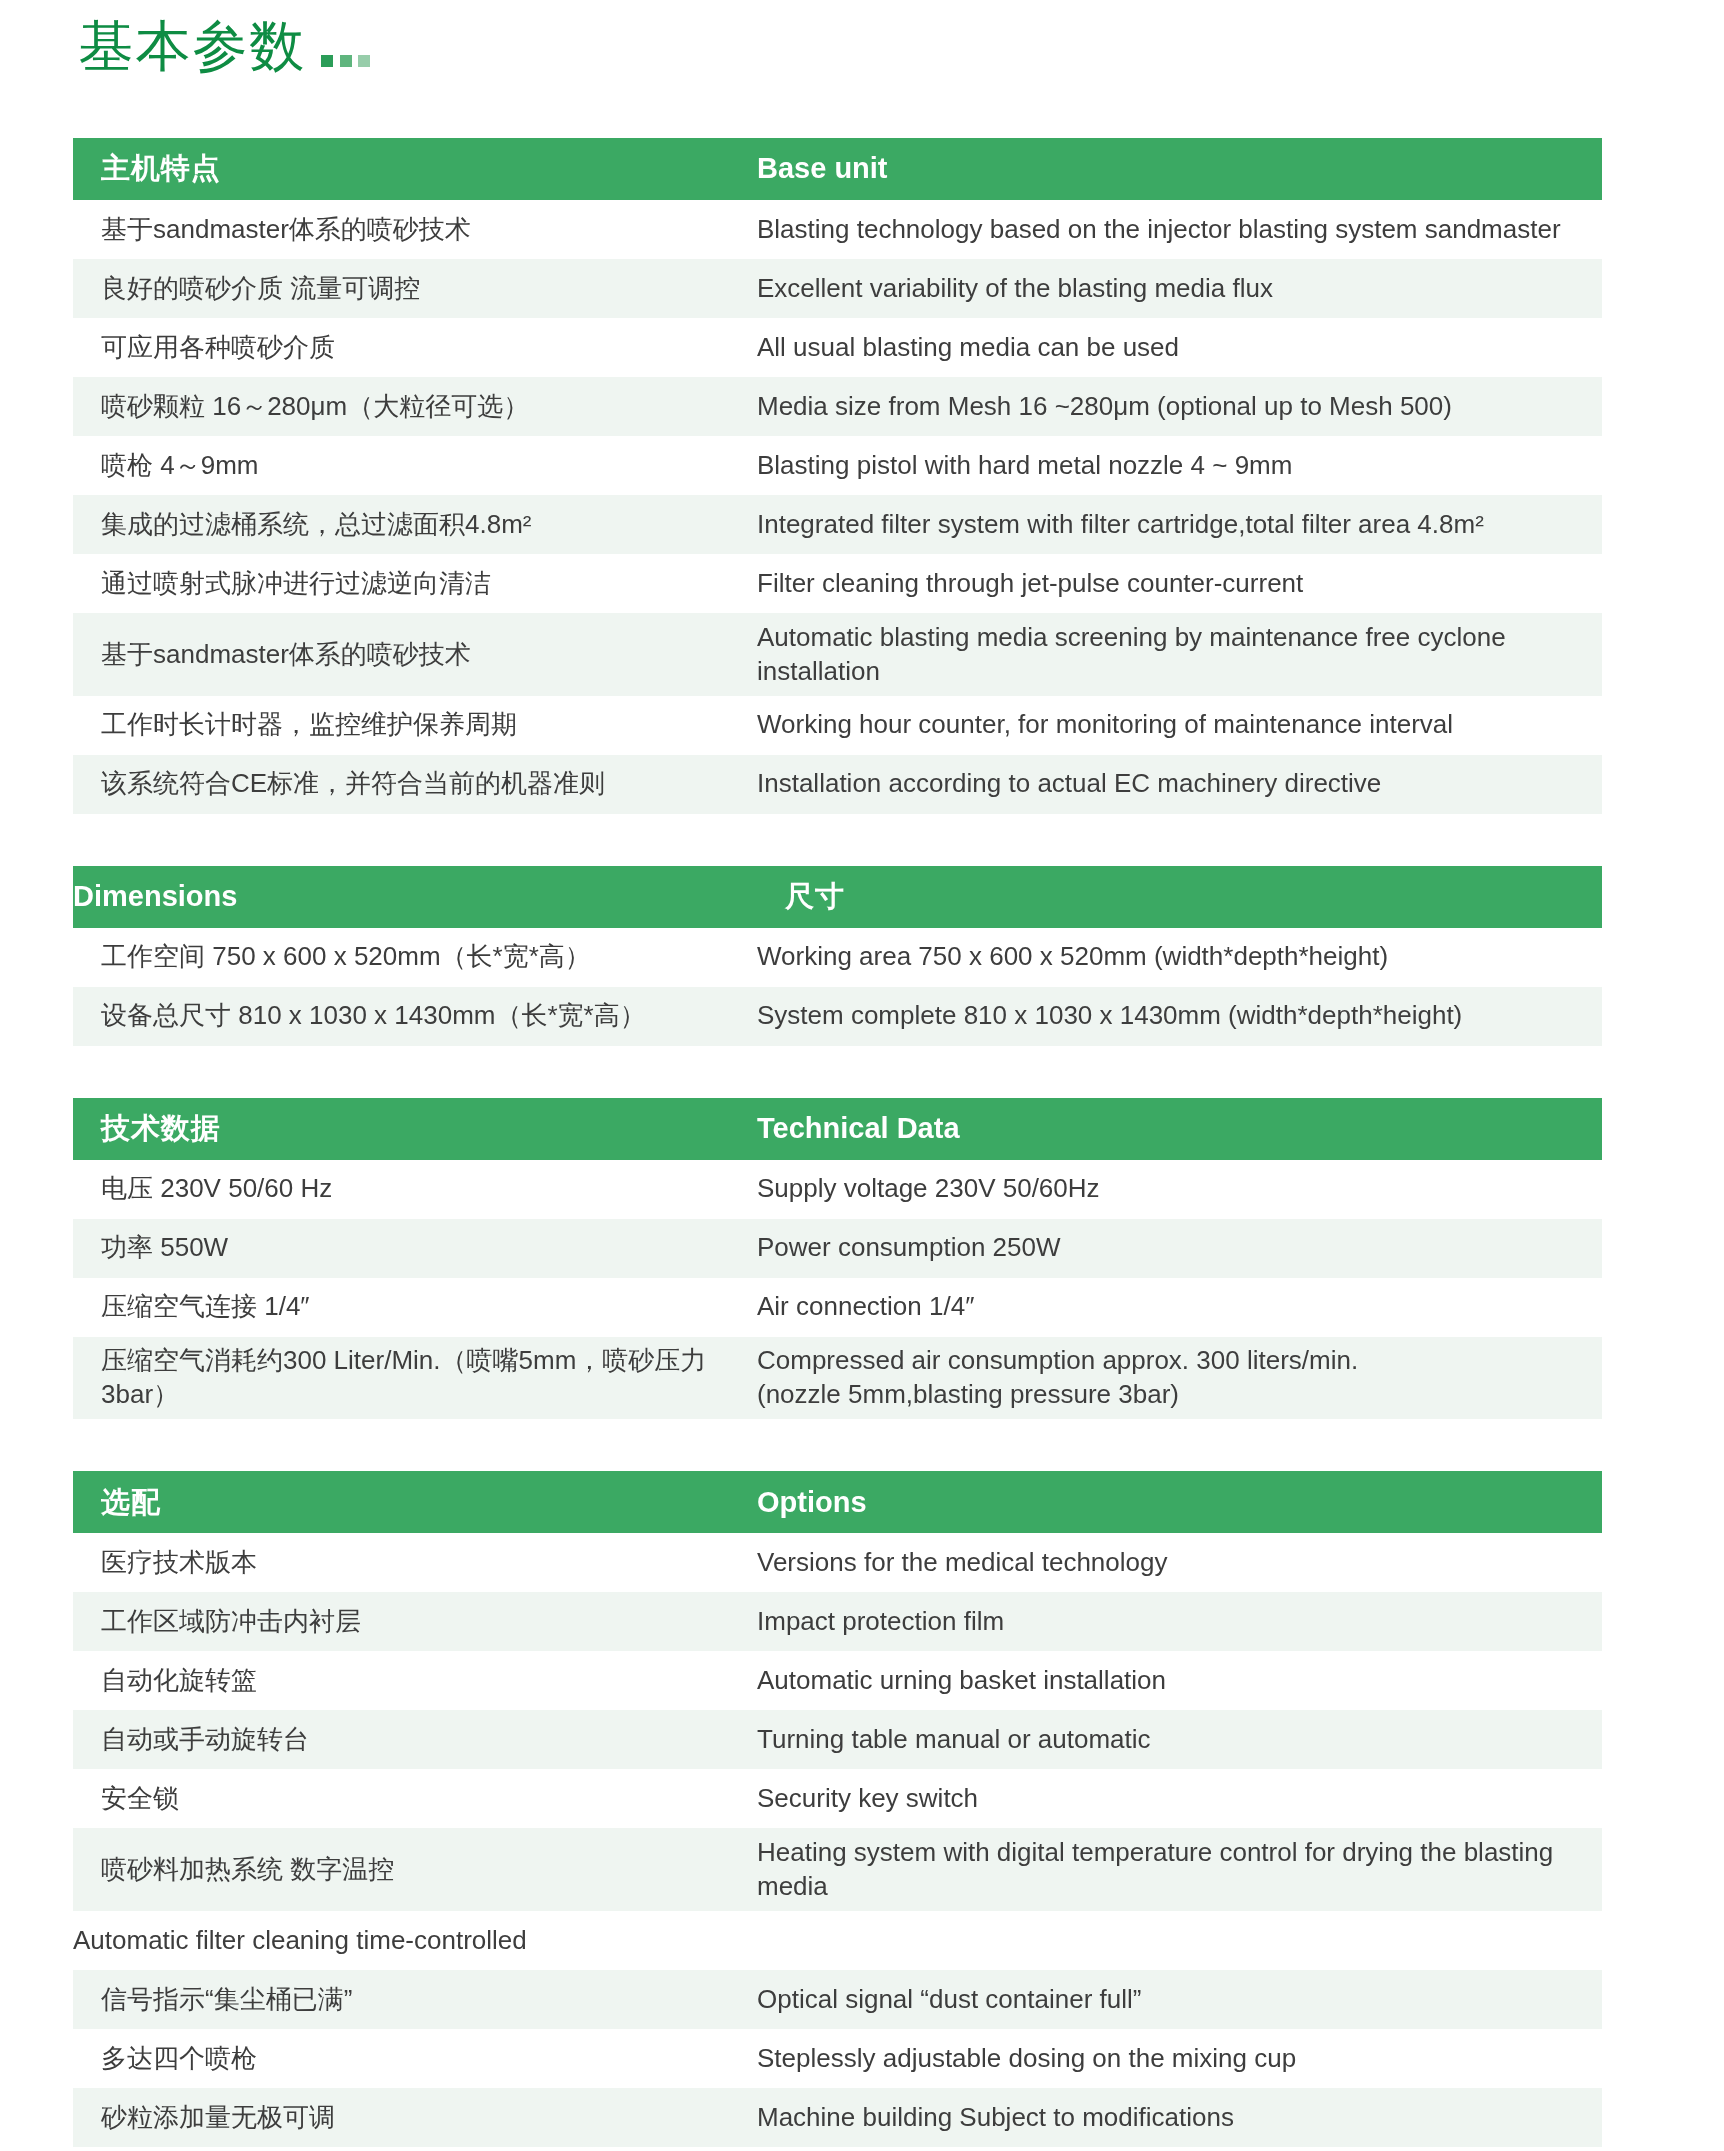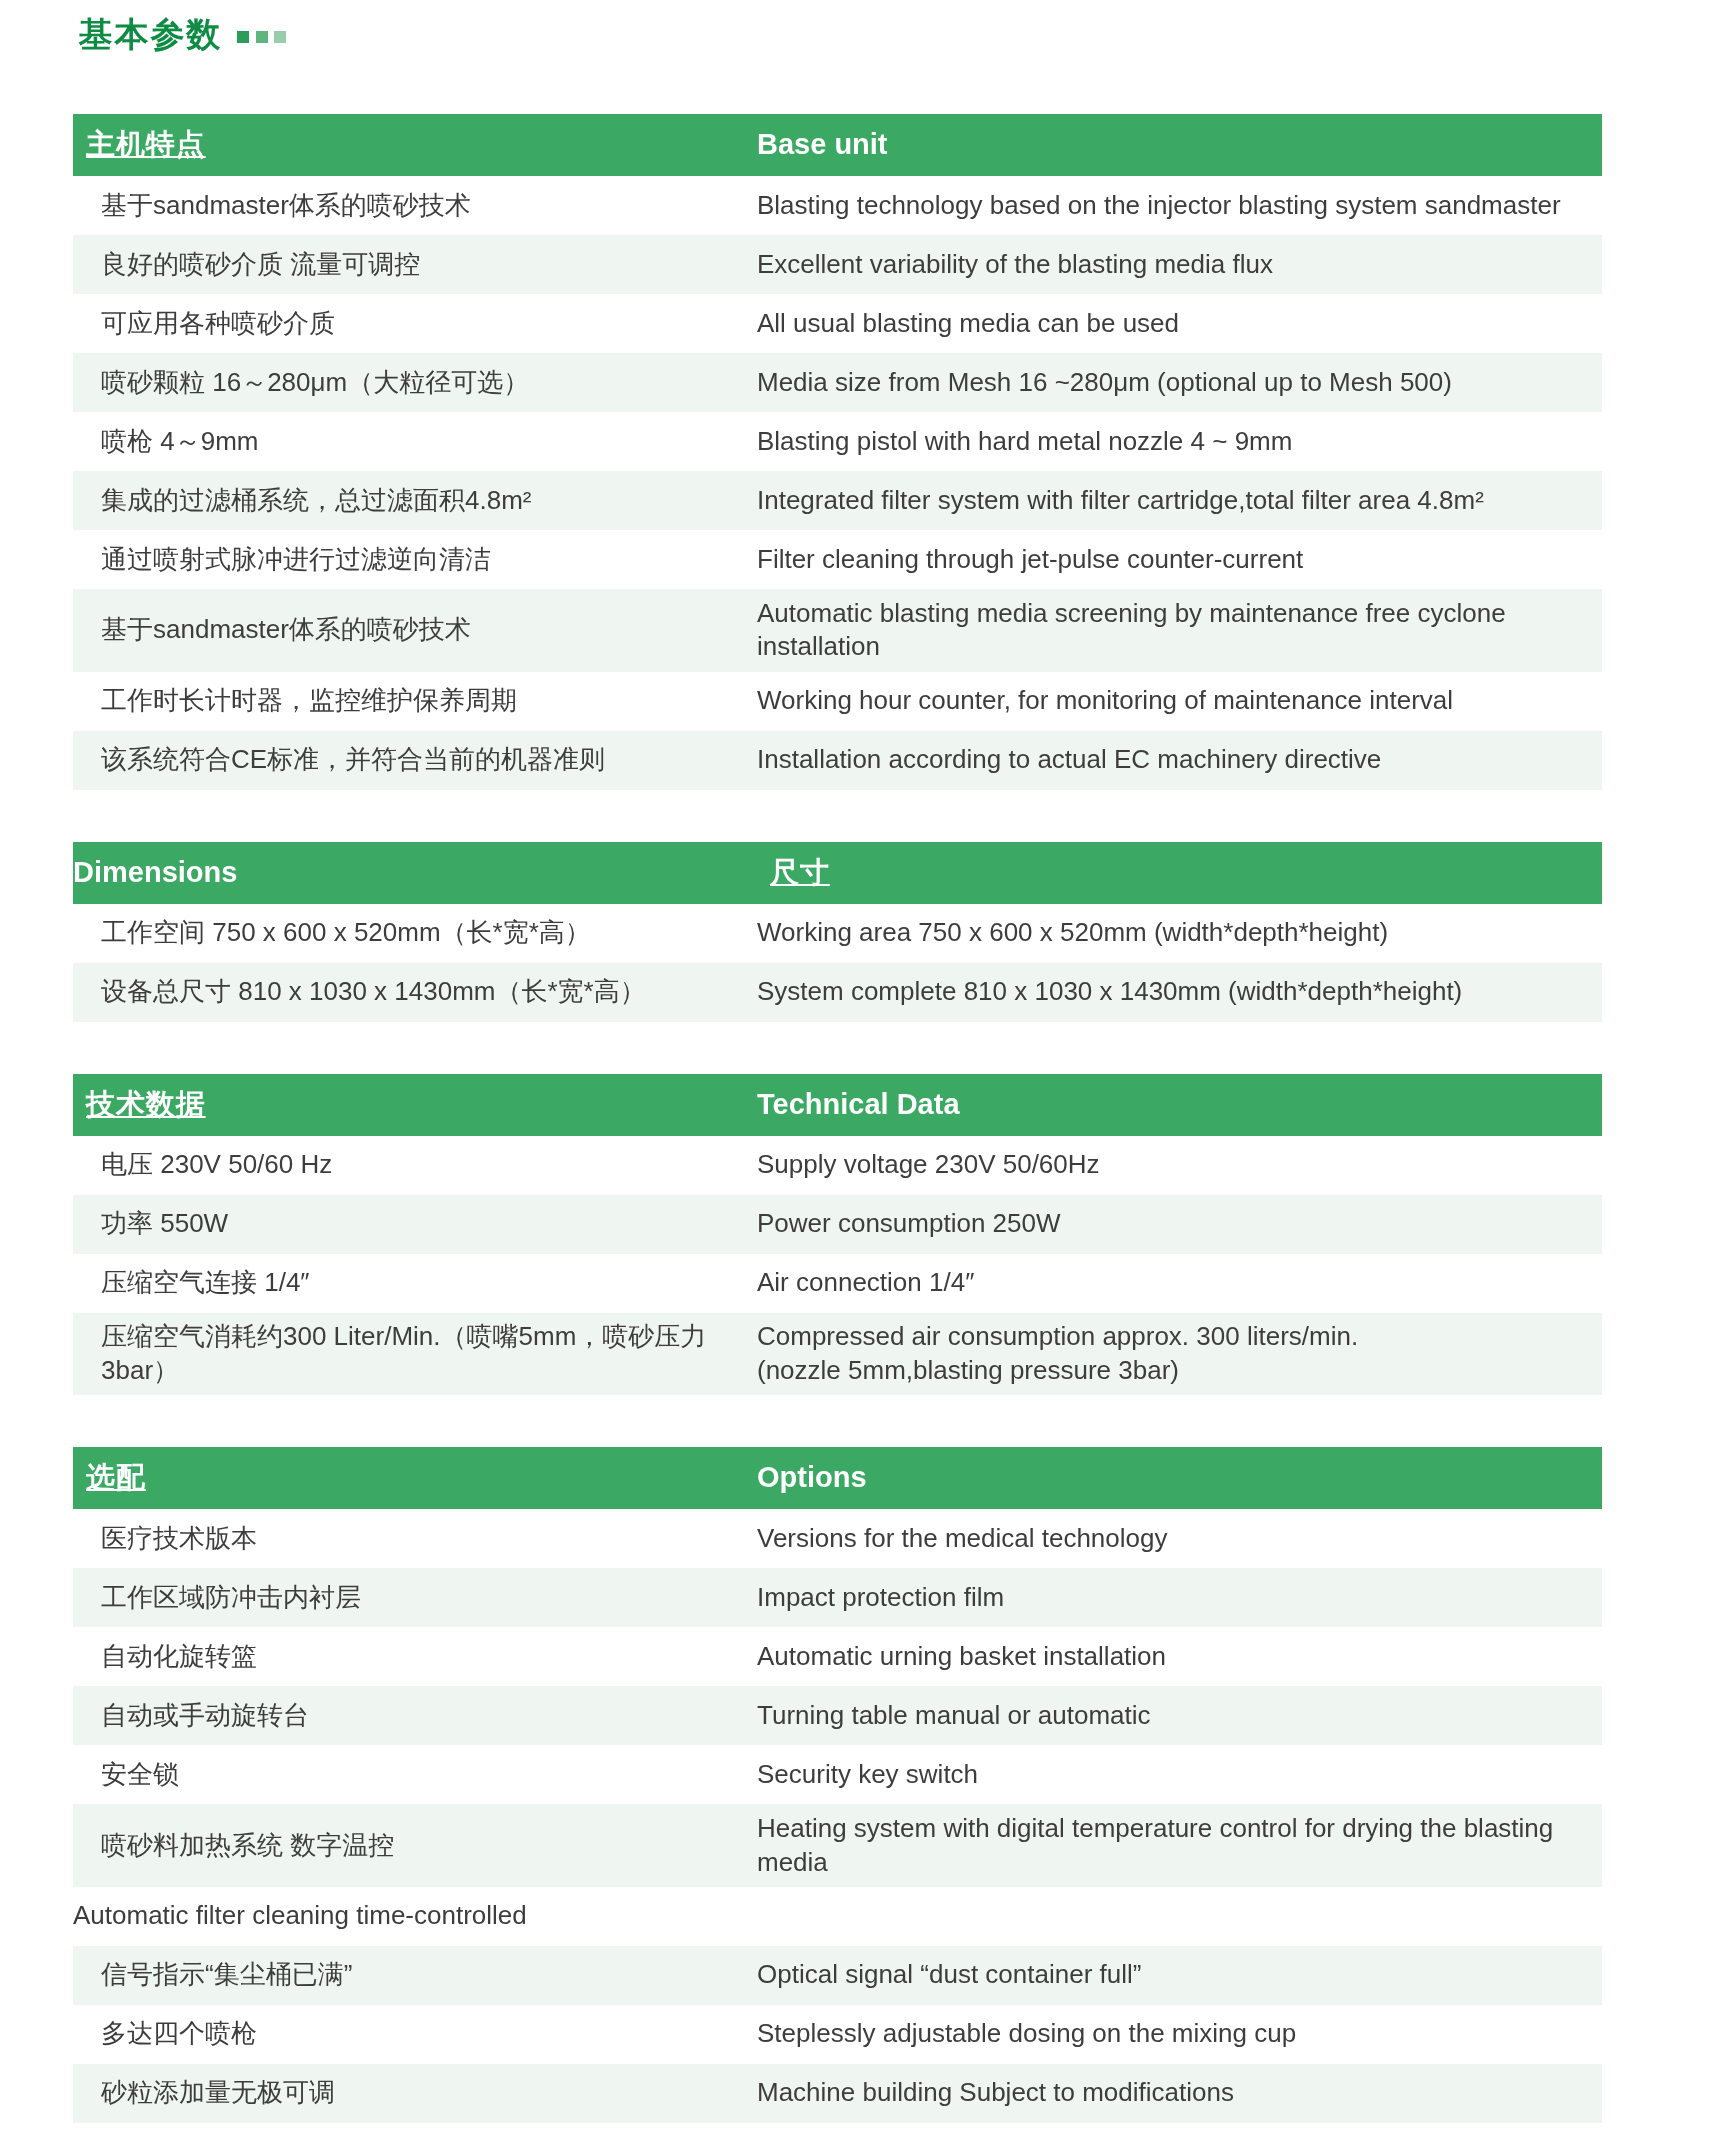--- a/index.html
+++ b/index.html
@@ -22,23 +22,23 @@
   .page{
     padding:15px 123px 22.4px 73px;
   }
   .title-row{
     display:flex;
     align-items:flex-end;
     margin-left:5.6px;
   }
   .page-title{
     margin:0;
-    font-size:34px;
+    font-size:55px;
     line-height:1.15;
-    font-weight:bold;
+    font-weight:normal;
     color:var(--accent-dark);
     letter-spacing:1.9px;
   }
   .title-dots{
     display:inline-flex;
     gap:6.5px;
     margin-left:15px;
     margin-bottom:11.2px;
   }
   .dot{
@@ -53,21 +53,21 @@
   .thead{
     display:grid;
     grid-template-columns:684px 1fr;
     align-items:center;
     background:var(--accent);
     color:#ffffff;
     height:62px;
     font-weight:bold;
     font-size:29px;
   }
-  .thead .cell.zh{padding-left:13px;letter-spacing:0.9px;text-decoration:underline;}
+  .thead .cell.zh{padding-left:28px;letter-spacing:0.9px;}
   .thead .cell.en{padding-right:9.3px;}
   .tbody .row{
     display:grid;
     grid-template-columns:684px 1fr;
     align-items:center;
     min-height:59px;
     font-size:26px;
   }
   .tbody .row:nth-child(even){background:var(--row-tint);}
   .cell{

